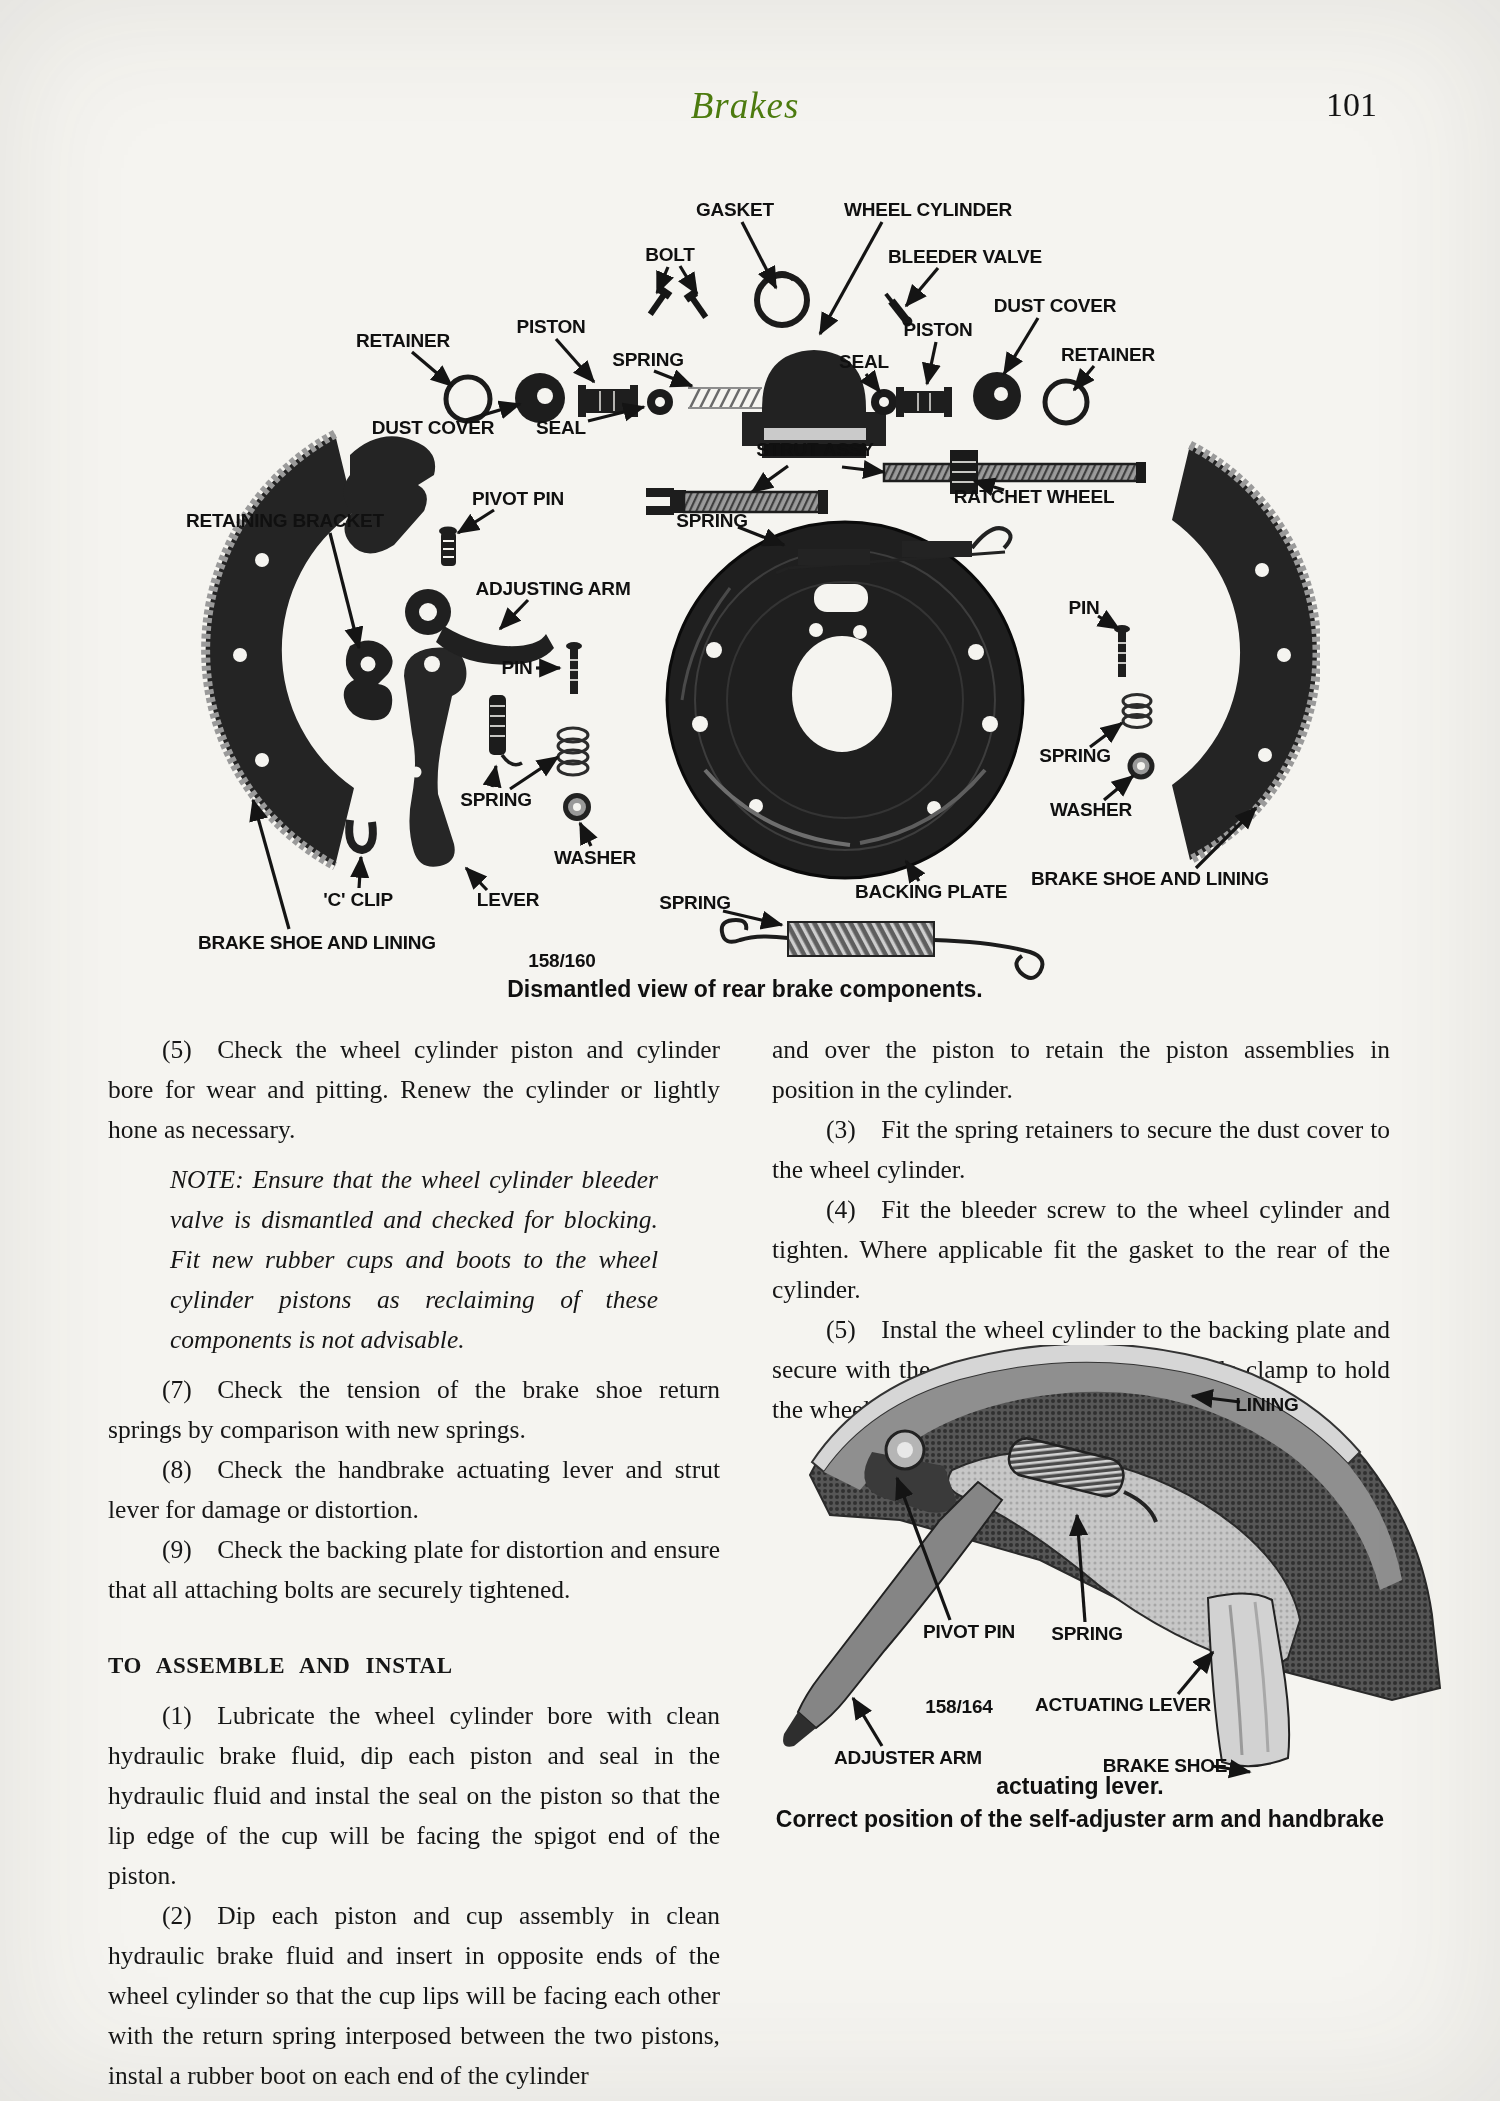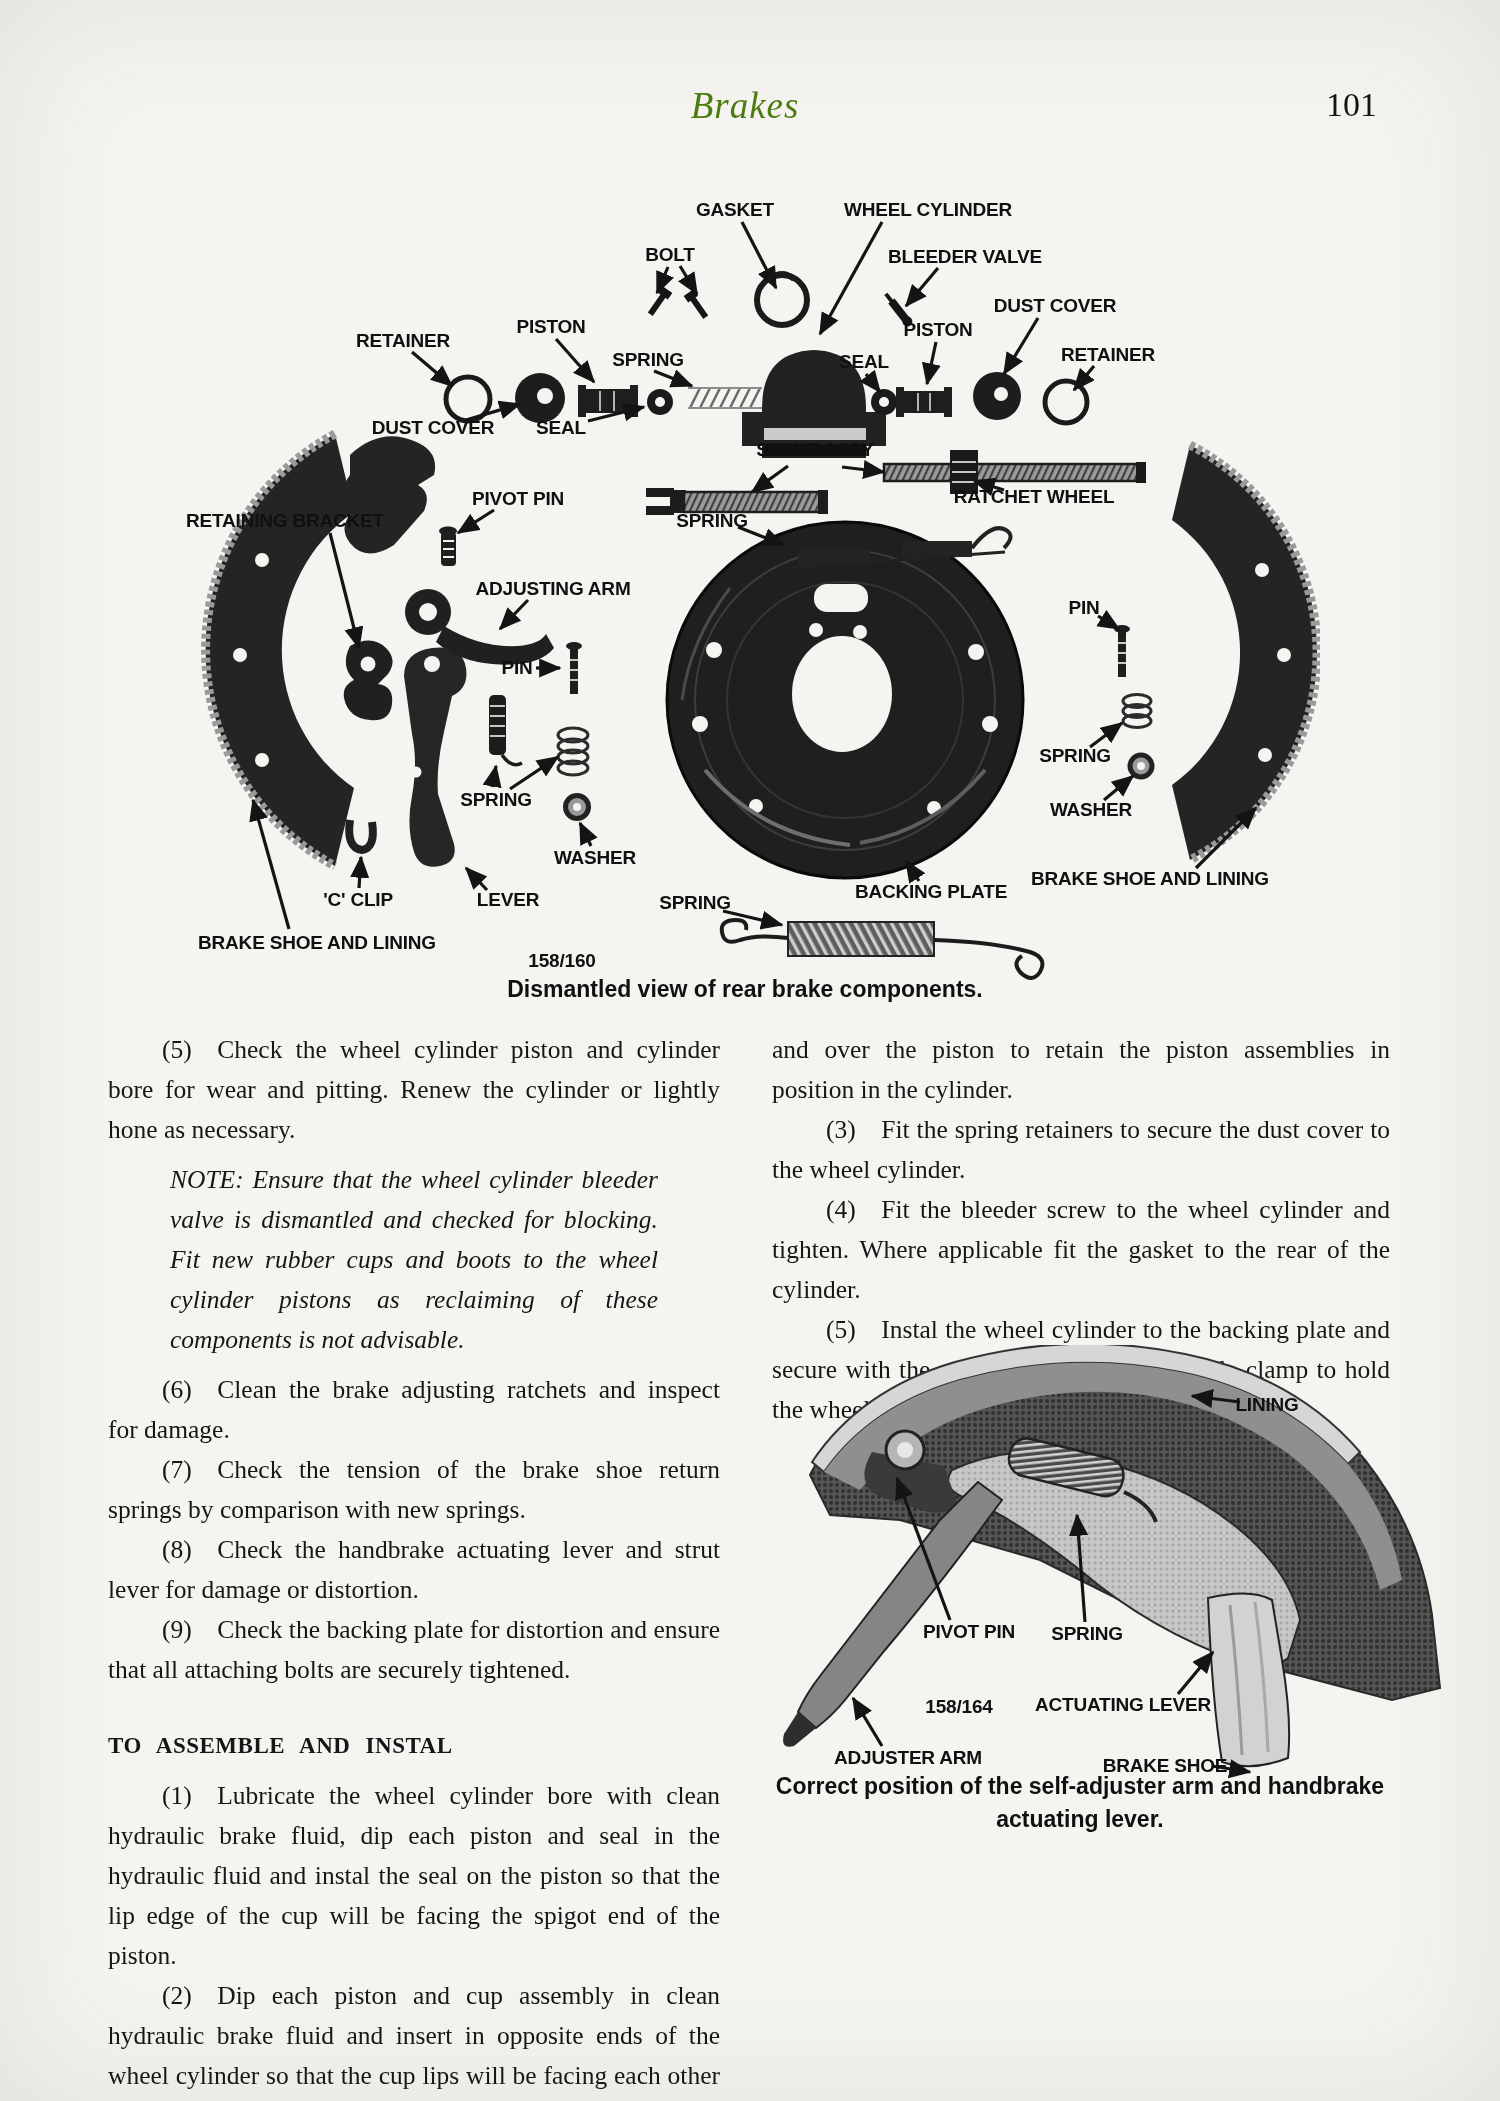--- a/index.html
+++ b/index.html
@@ -349,21 +349,20 @@
       <div class="part-label" style="left: 1150px; top: 879px;">BRAKE SHOE AND LINING</div>
       <div class="part-label" style="left: 931px; top: 892px;">BACKING PLATE</div>
       <div class="part-label" style="left: 695px; top: 903px;">SPRING</div>
       <div class="part-label" style="left: 562px; top: 961px;">158/160</div>
     </div>
   <div id="caption1" class="fig-caption">Dismantled view of rear brake components.</div>
 
   <div class="col" id="col-left">
       <p class="para">(5) Check the wheel cylinder piston and cylinder bore for wear and pitting. Renew the cylinder or lightly hone as necessary.</p>
       <p class="note">NOTE: Ensure that the wheel cylinder bleeder valve is dismantled and checked for blocking. Fit new rubber cups and boots to the wheel cylinder pistons as reclaiming of these components is not advisable.</p>
-      <p class="para">(6) Clean the brake adjusting ratchets and inspect for damage.</p>
       <p class="para">(7) Check the tension of the brake shoe return springs by comparison with new springs.</p>
       <p class="para">(8) Check the handbrake actuating lever and strut lever for damage or distortion.</p>
       <p class="para">(9) Check the backing plate for distortion and ensure that all attaching bolts are securely tightened.</p>
       <h2 class="heading">TO ASSEMBLE AND INSTAL</h2>
       <p class="para">(1) Lubricate the wheel cylinder bore with clean hydraulic brake fluid, dip each piston and seal in the hydraulic fluid and instal the seal on the piston so that the lip edge of the cup will be facing the spigot end of the piston.</p>
       <p class="para">(2) Dip each piston and cup assembly in clean hydraulic brake fluid and insert in opposite ends of the wheel cylinder so that the cup lips will be facing each other with the return spring interposed between the two pistons, instal a rubber boot on each end of the cylinder</p>
     </div>
   <div class="col" id="col-right">
       <p class="cont">and over the piston to retain the piston assemblies in position in the cylinder.</p>
       <p class="para">(3) Fit the spring retainers to secure the dust cover to the wheel cylinder.</p>
@@ -433,17 +432,17 @@
   <div id="fig2-labels">
       <div class="part-label" style="left: 1267px; top: 1405px;">LINING</div>
       <div class="part-label" style="left: 969px; top: 1632px;">PIVOT PIN</div>
       <div class="part-label" style="left: 1087px; top: 1634px;">SPRING</div>
       <div class="part-label" style="left: 959px; top: 1707px;">158/164</div>
       <div class="part-label" style="left: 1123px; top: 1705px;">ACTUATING LEVER</div>
       <div class="part-label" style="left: 908px; top: 1758px;">ADJUSTER ARM</div>
       <div class="part-label" style="left: 1165px; top: 1766px;">BRAKE SHOE</div>
     </div>
   <div id="caption2" class="fig-caption">
+    <div>actuating lever.</div>
     <div>Correct position of the self-adjuster arm and handbrake</div>
-    <div>actuating lever.</div>
   </div>
 
 </div>
 
 </body></html>

